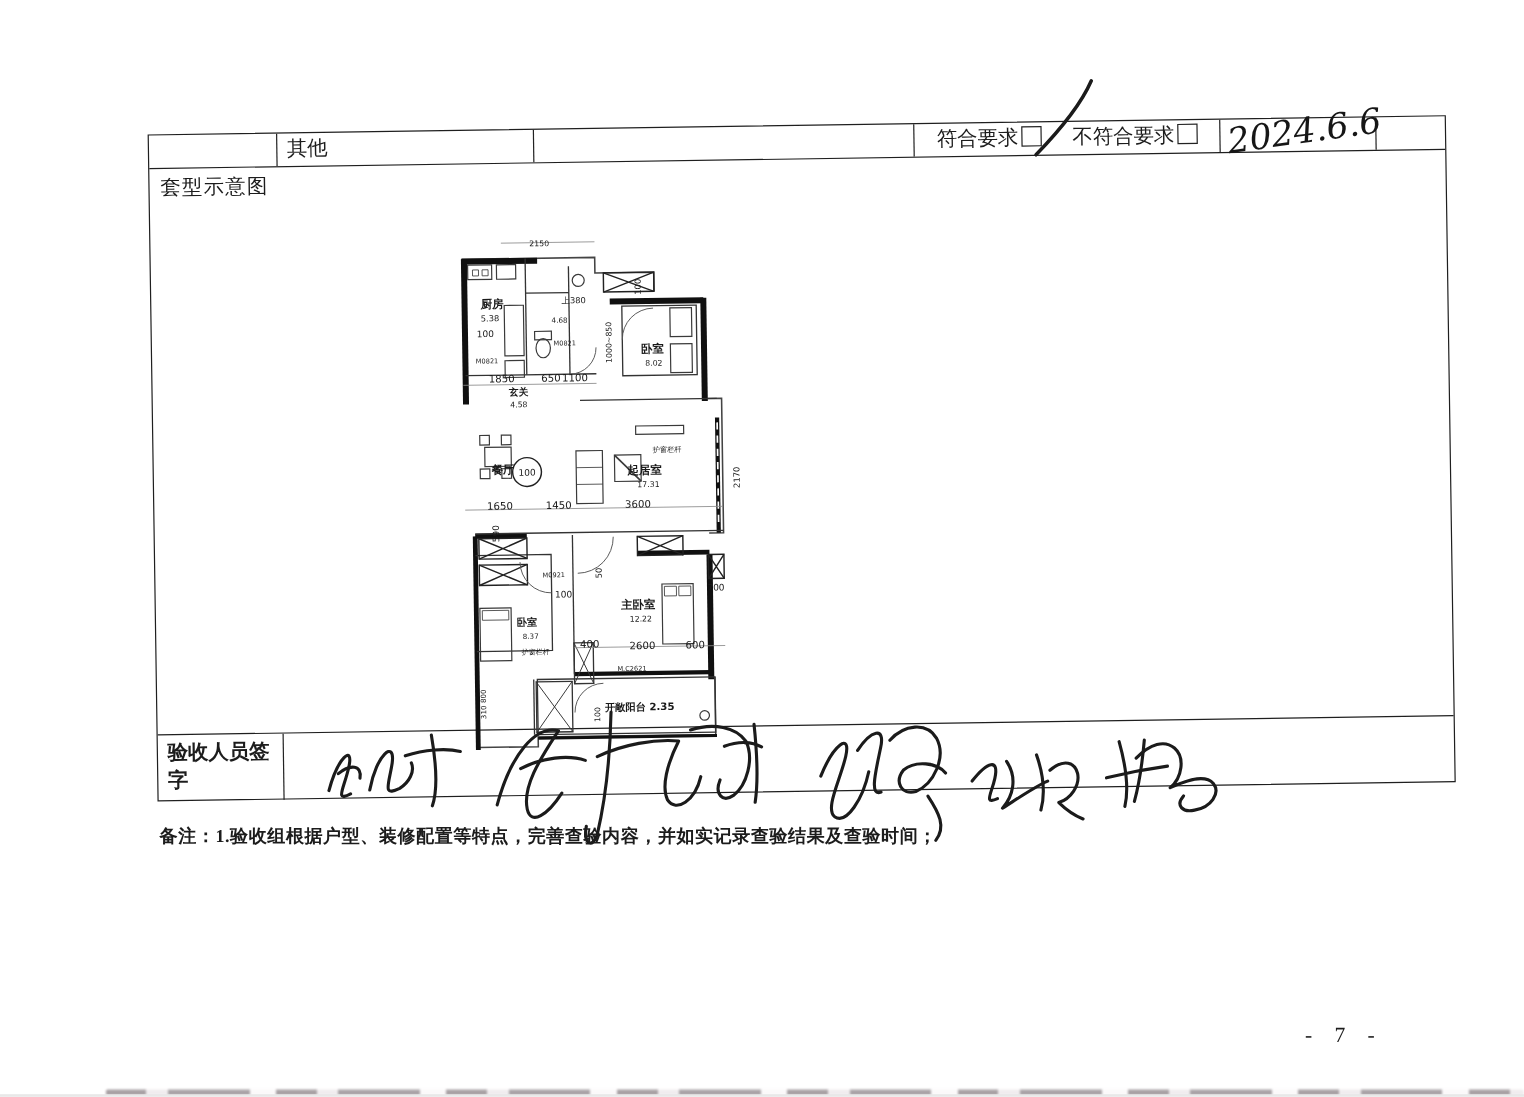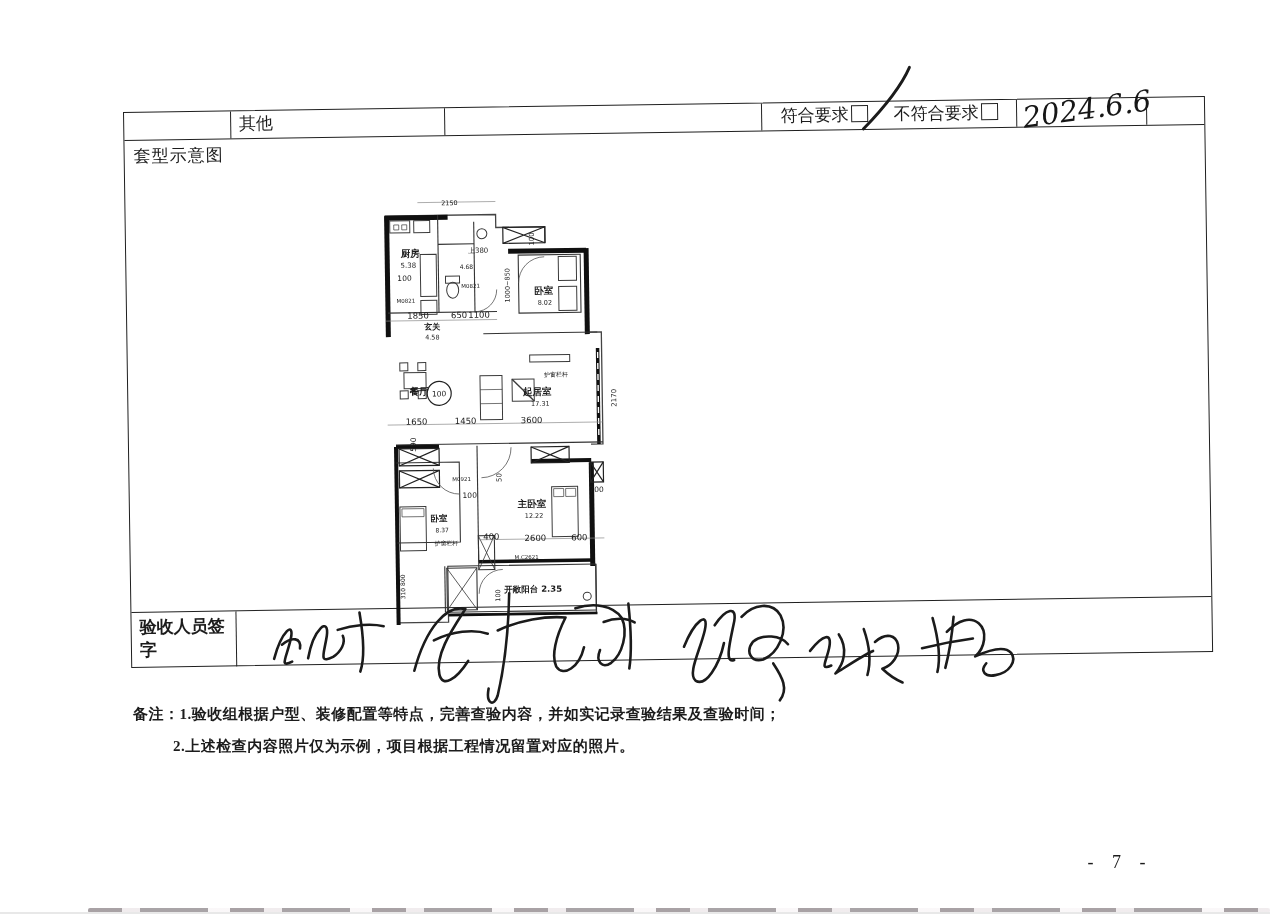--- a/index.html
+++ b/index.html
@@ -20,21 +20,21 @@
   .cD{width:256px;text-align:center;} .cE{width:130px;} .cF{width:57px;}
   .cb{display:inline-block;width:15px;height:15px;border:1.5px solid #222;
       vertical-align:-2px;margin-left:2px;}
   .gapw{display:inline-block;width:26px;}
   .plantitle{position:absolute;left:9px;top:4px;font-size:17px;letter-spacing:1px;}
   .sigcellL{width:105px;border-right:1.4px solid #222;box-sizing:border-box;height:100%;
             font-size:17px;font-weight:700;line-height:23px;padding:3px 6px 0 8px;}
   .sigcellR{flex:1;position:relative;}
   
   .notes{position:absolute;left:133px;top:690px;width:960px;font-size:15px;font-weight:700;
-         letter-spacing:.5px;line-height:17px;margin-top:16px;}
+         letter-spacing:.5px;line-height:17px;}
   .notes .n2{margin-top:15px;padding-left:40px;}
   
   .pagenum{position:absolute;left:1040px;top:852px;width:160px;text-align:center;
            font-size:18px;letter-spacing:7px;}
   
   .scanedge{position:absolute;left:88px;top:908px;width:1182px;height:5px;opacity:.55;
      background:repeating-linear-gradient(90deg,
         rgba(70,55,62,.85) 0 34px, rgba(150,120,135,.25) 34px 52px,
         rgba(60,48,55,.8) 52px 120px, rgba(200,170,185,.15) 120px 142px);
      filter:blur(.7px);border-radius:2px;}
@@ -247,19 +247,18 @@
         <path d="M790,547 C807,543 824,540 841,538"></path>
         <path d="M801,517 C806,536 809,555 805,571"></path>
         <path d="M822,516 C820,536 817,553 813,567"></path>
         <path d="M815,531 C827,519 839,516 847,523 C856,531 853,548 843,556 C861,548 873,546 879,553 C885,561 877,573 863,575 C853,577 847,571 854,563"></path>
       </g>
     </svg>
   </div>
 
   <div class="notes">
     <div class="n1">备注：1.验收组根据户型、装修配置等特点，完善查验内容，并如实记录查验结果及查验时间；</div>
-    <div class="n2">2.上述检查内容照片仅为示例，项目根据工程情况留置对应的照片。</div>
   </div>
 
   <div class="pagenum">- 7 -</div>
 
   <div class="scanedge"></div>
 </div>
 
 </body></html>

